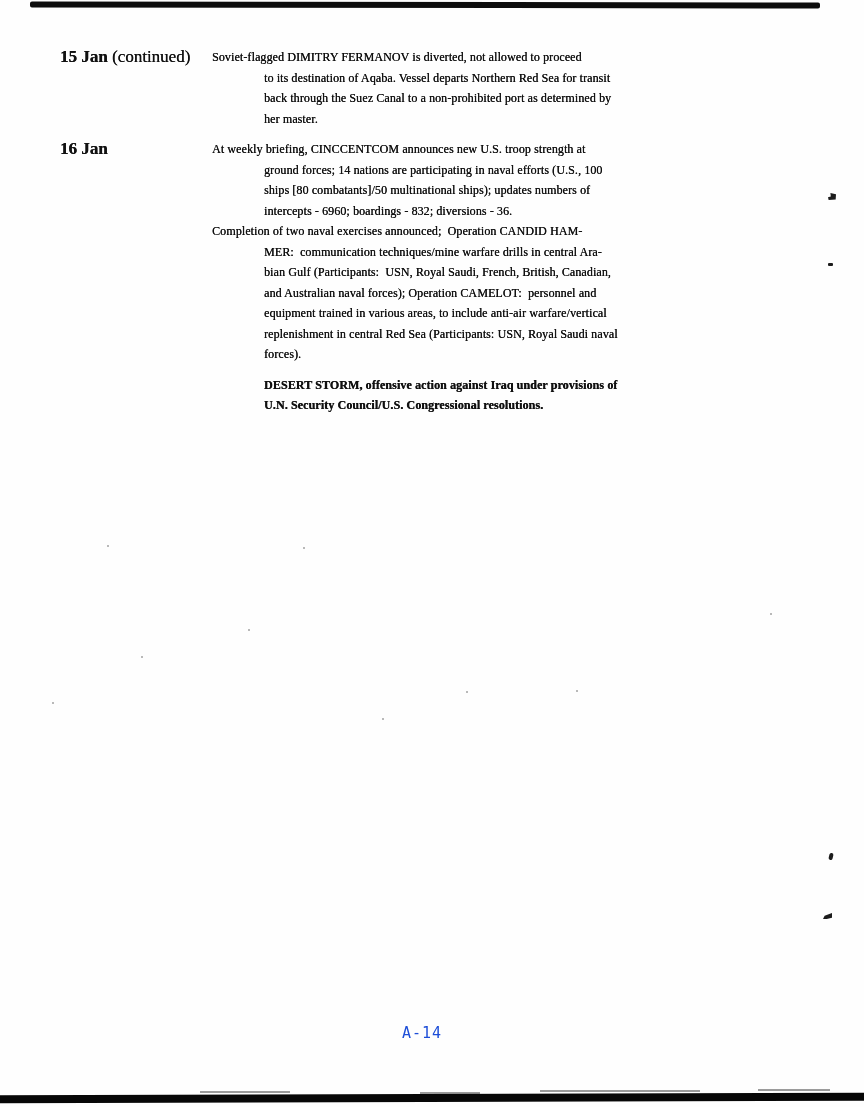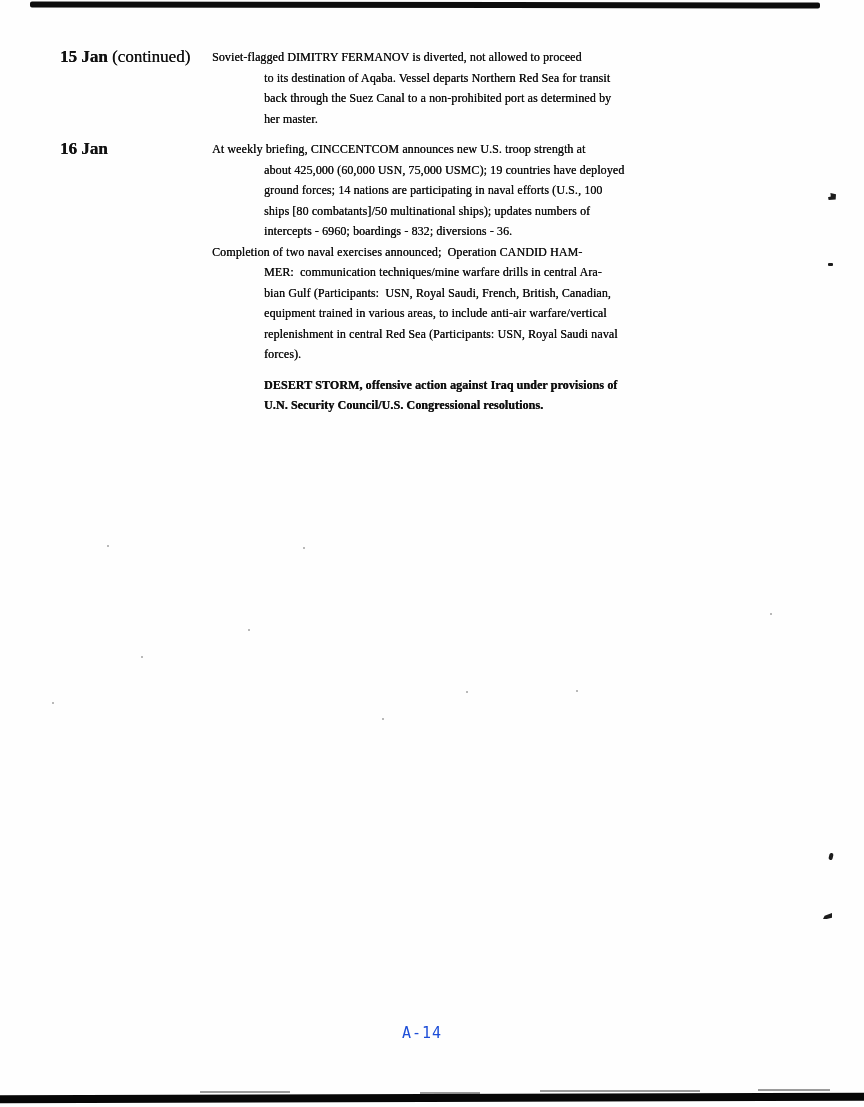--- a/index.html
+++ b/index.html
@@ -149,29 +149,29 @@
             <div class="line cont">back through the Suez Canal to a non-prohibited port as determined by</div>
             <div class="line cont">her master.</div>
           </div>
         </div>
       </div>
       <div class="entry-row">
         <div class="entry-date">16 Jan</div>
         <div>
           <div class="paragraph">
             <div class="line">At weekly briefing, CINCCENTCOM announces new U.S. troop strength at</div>
-            <div class="line cont">about 425,000 (60,000 USN, 75,000 USMC); 19 countries have deployed</div>
             <div class="line cont">ground forces; 14 nations are participating in naval efforts (U.S., 100</div>
             <div class="line cont">ships [80 combatants]/50 multinational ships); updates numbers of</div>
             <div class="line cont">intercepts - 6960; boardings - 832; diversions - 36.</div>
           </div>
           <div class="paragraph">
             <div class="line">Completion of two naval exercises announced;  Operation CANDID HAM-</div>
             <div class="line cont">MER:  communication techniques/mine warfare drills in central Ara-</div>
             <div class="line cont">bian Gulf (Participants:  USN, Royal Saudi, French, British, Canadian,</div>
+            <div class="line cont">and Australian naval forces); Operation CAMELOT:  personnel and</div>
             <div class="line cont">equipment trained in various areas, to include anti-air warfare/vertical</div>
             <div class="line cont">replenishment in central Red Sea (Participants: USN, Royal Saudi naval</div>
             <div class="line cont">forces).</div>
           </div>
           <div class="paragraph bold gap">
             <div class="line cont">DESERT STORM, offensive action against Iraq under provisions of</div>
             <div class="line cont">U.N. Security Council/U.S. Congressional resolutions.</div>
           </div>
         </div>
       </div>

